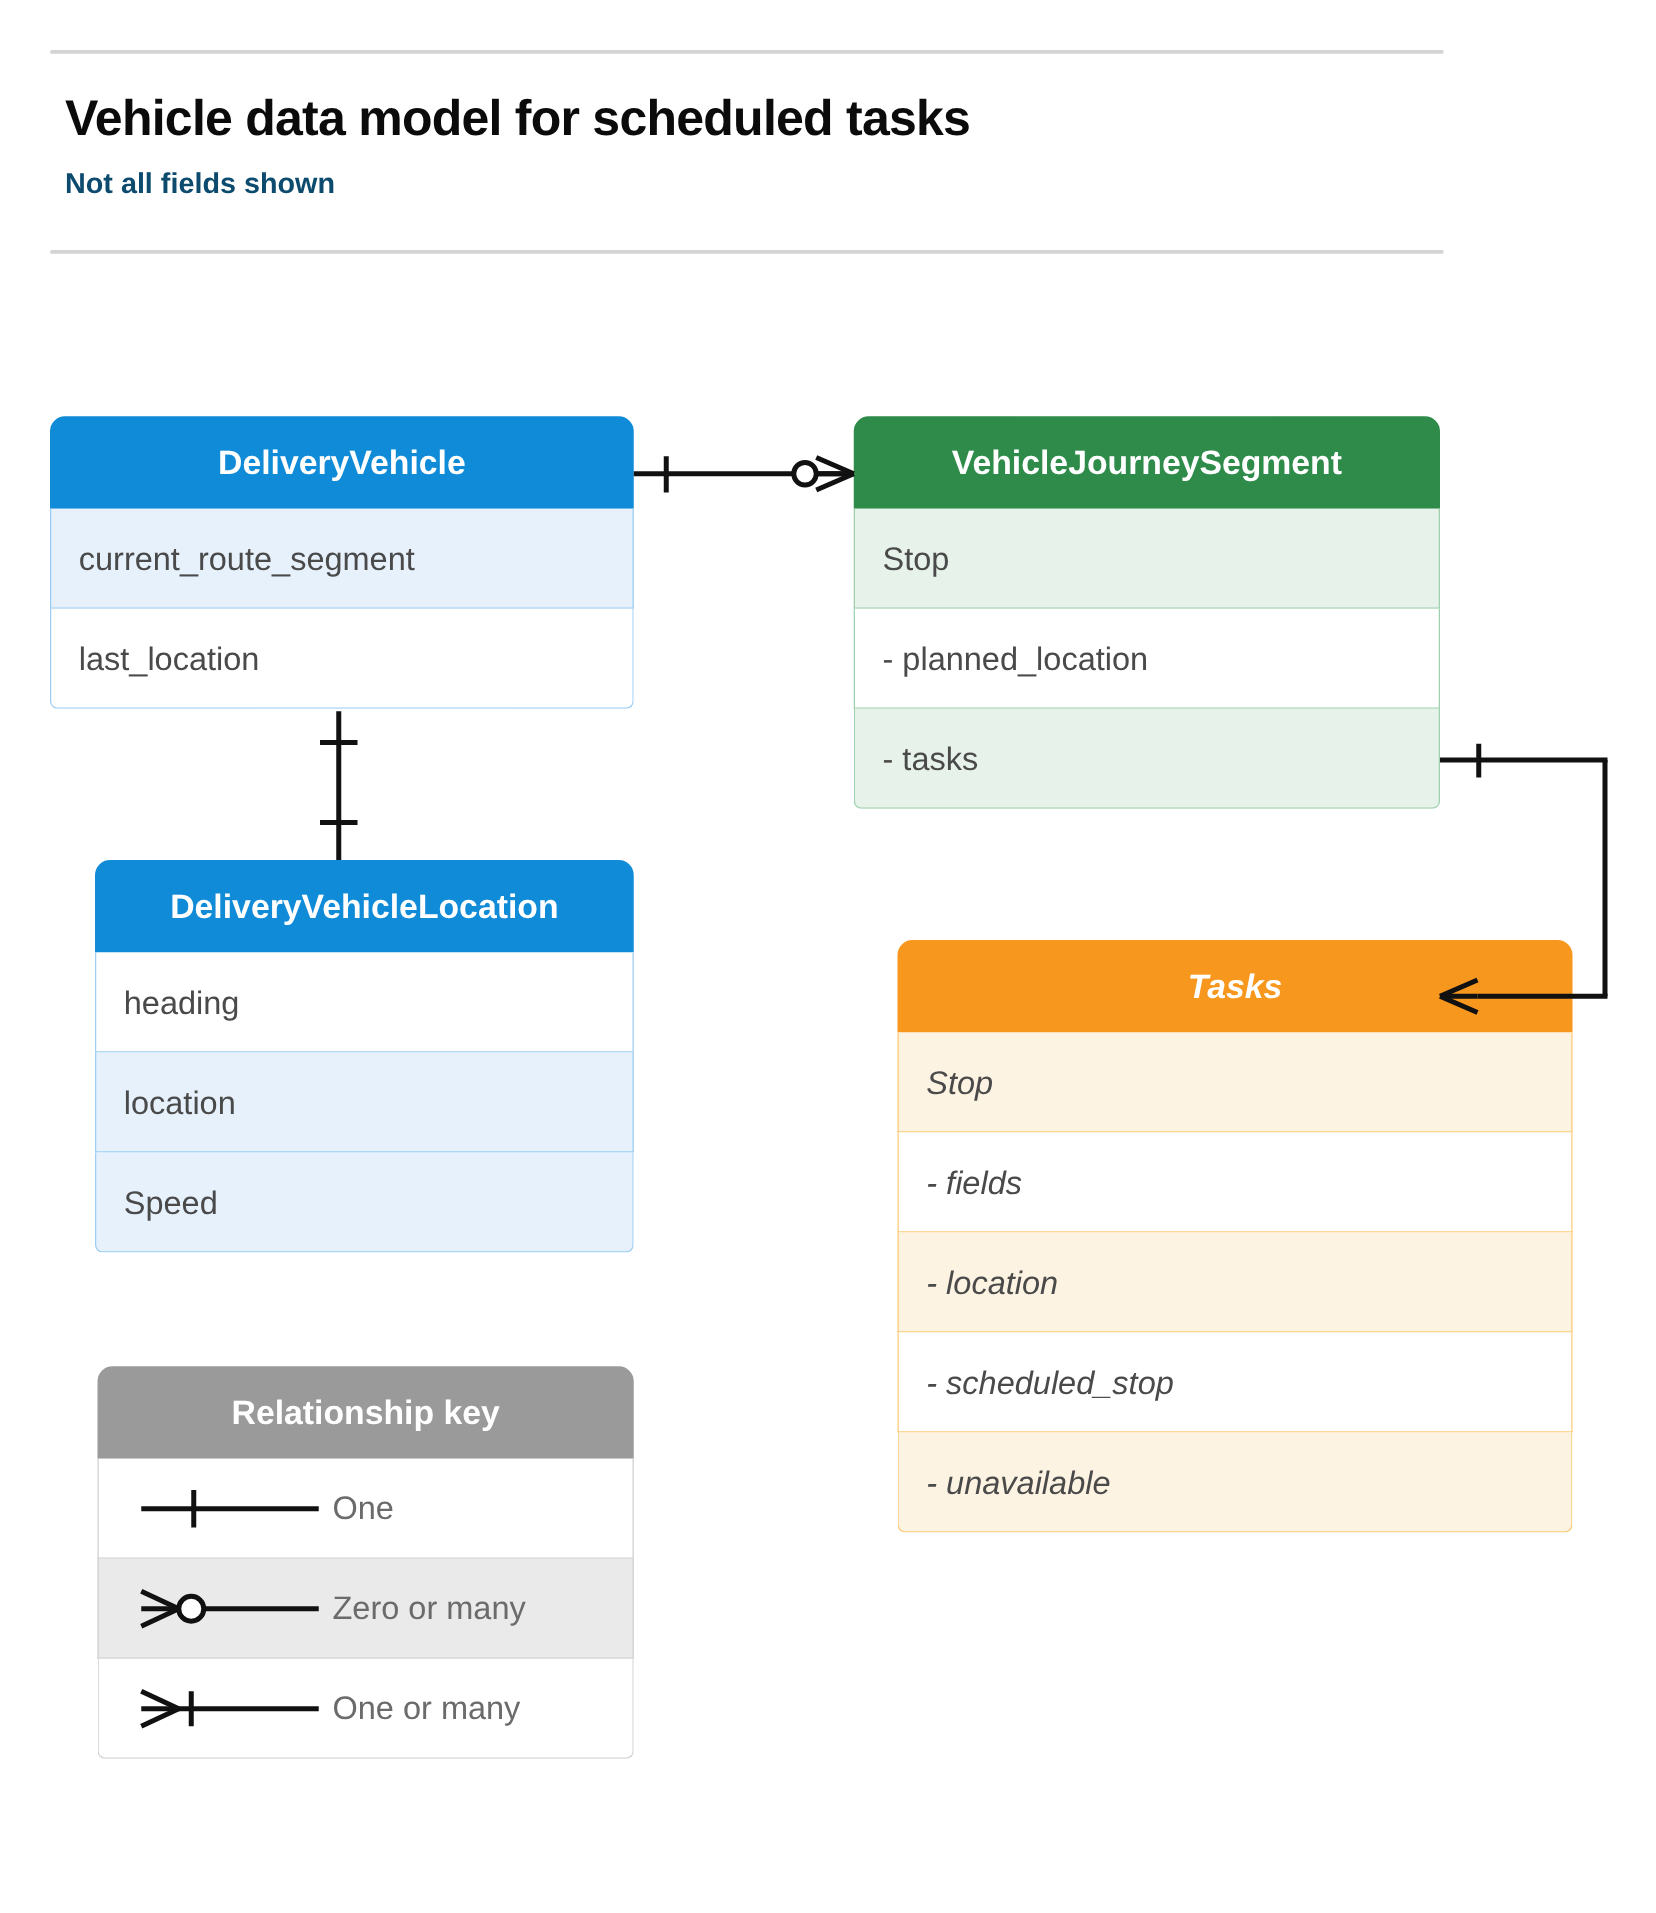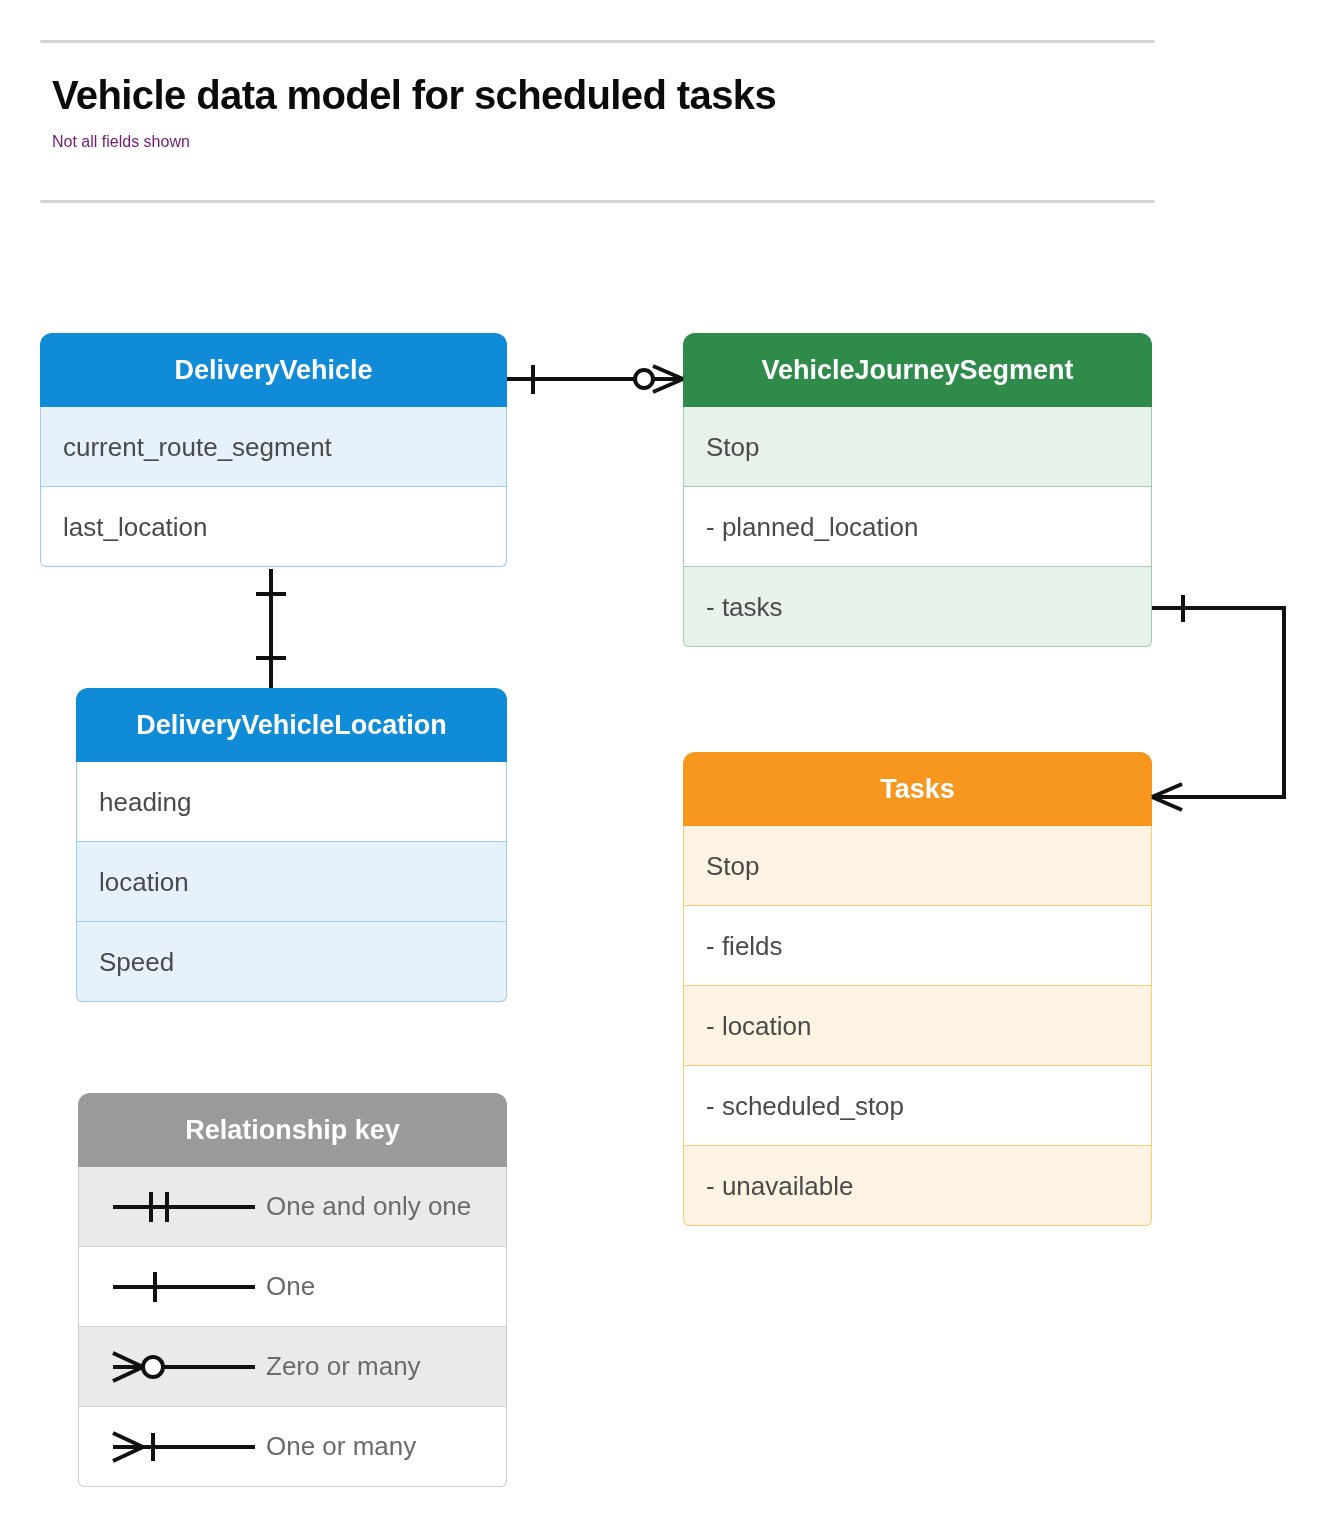--- a/index.html
+++ b/index.html
@@ -34,23 +34,23 @@
     font-size: 40px;
     font-weight: bold;
     color: #0b0b0b;
     letter-spacing: -0.6px;
     white-space: nowrap;
   }
   .page-subtitle {
     position: absolute;
     left: 52px;
     top: 133px;
-    font-size: 16px;
-    font-weight: normal;
-    color: #701a75;
+    font-size: 23px;
+    font-weight: bold;
+    color: #0c4a6e;
     white-space: nowrap;
   }
 
   
   .entity {
     position: absolute;
     box-sizing: border-box;
     border-radius: 12px;
   }
   .entity .ent-header {
@@ -100,21 +100,21 @@
   
   .theme-gray .ent-header { background: #9a9a9a; }
   .theme-gray .ent-row { border: 1px solid #cfcfcf; border-top: none; }
   .theme-gray .ent-row.alt { background: #eaeaea; }
   .theme-gray .ent-row.plain { background: #ffffff; }
 
   
   #ent-delivery-vehicle { left: 40px; top: 333px; width: 467px; }
   #ent-journey-segment  { left: 683px; top: 333px; width: 469px; }
   #ent-vehicle-location { left: 40px; top: 688px; width: 467px; padding-left: 36px; }
-  #ent-tasks            { left: 683px; top: 752px; width: 469px; }
+  #ent-tasks            { left: 718px; top: 752px; width: 540px; font-style: italic; }
   #ent-legend           { left: 40px; top: 1093px; width: 467px; padding-left: 38px; }
 
   
   .legend-row {
     display: flex;
     align-items: center;
     padding-left: 0;
   }
   .legend-sym {
     width: 165px;
@@ -174,30 +174,20 @@
   <div class="ent-row alt">Stop</div>
   <div class="ent-row plain">-  fields</div>
   <div class="ent-row alt">-  location</div>
   <div class="ent-row plain">-  scheduled_stop</div>
   <div class="ent-row alt last">-  unavailable</div>
 </div>
 
 <div class="entity theme-gray" id="ent-legend">
   <div class="ent-header">Relationship key</div>
 
-  <div class="ent-row alt legend-row">
-    <span class="legend-sym">
-      <svg width="150" height="40" viewBox="0 0 150 40">
-        <line x1="4" y1="20" x2="146" y2="20" stroke="#111111" stroke-width="4"></line>
-        <line x1="42" y1="5" x2="42" y2="35" stroke="#111111" stroke-width="4"></line>
-        <line x1="58" y1="5" x2="58" y2="35" stroke="#111111" stroke-width="4"></line>
-      </svg>
-    </span>
-    <span class="legend-label">One and only one</span>
-  </div>
 
   <div class="ent-row plain legend-row">
     <span class="legend-sym">
       <svg width="150" height="40" viewBox="0 0 150 40">
         <line x1="4" y1="20" x2="146" y2="20" stroke="#111111" stroke-width="4"></line>
         <line x1="46" y1="5" x2="46" y2="35" stroke="#111111" stroke-width="4"></line>
       </svg>
     </span>
     <span class="legend-label">One</span>
   </div>

